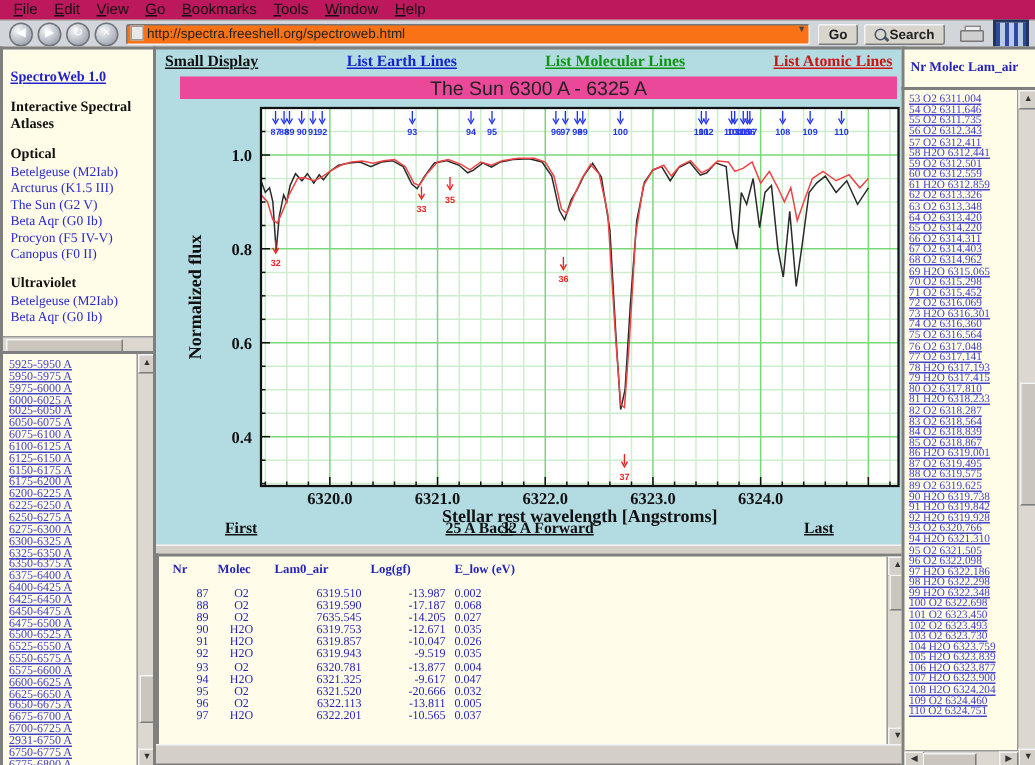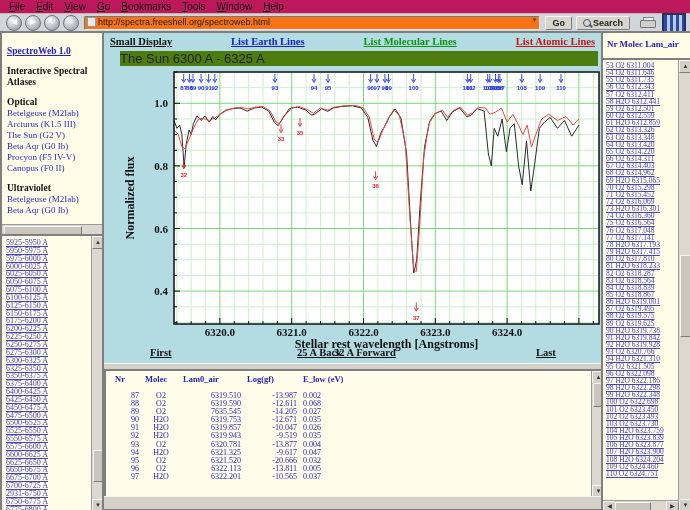--- a/index.html
+++ b/index.html
@@ -65,22 +65,22 @@
   .range-link{display:block;font-size:8px;line-height:7.85px;color:#4343c6;
               text-decoration:underline;white-space:nowrap;cursor:pointer;}
   
   .links-row{position:absolute;left:6px;right:8px;top:3px;display:flex;
              justify-content:space-between;font-size:10.5px;font-weight:bold;}
   .links-row span{text-decoration:underline;cursor:pointer;}
   .lnk-black{color:#111;}
   .lnk-blue{color:#1522cc;}
   .lnk-green{color:#109410;}
   .lnk-red{color:#cc1414;}
-  .title-bar{position:absolute;left:16px;top:18px;width:478px;height:15px;background:#4d7c0f;
-             font:13px "Liberation Sans",sans-serif;color:#222;line-height:15px;}
+  .title-bar{position:absolute;left:16px;top:18px;width:478px;height:15px;background:#ec4899;
+             font:13px "Liberation Sans",sans-serif;color:#222;text-align:center;line-height:15px;}
   #spectrum-svg{position:absolute;left:16px;top:33px;font-family:"Liberation Serif",serif;}
   .nav-row{position:absolute;left:0;top:314px;width:100%;height:12px;
            font-size:10.5px;font-weight:bold;}
   .nav-row span{position:absolute;text-decoration:underline;color:#111;cursor:pointer;white-space:nowrap;}
   #nav-first{left:46px;} #nav-back{left:193px;} #nav-fwd{left:230px;} #nav-last{left:432px;}
   .splitter{position:absolute;left:0;top:330px;width:100%;height:6px;background:#d4d0c8;
             border-top:1px solid #f4f4f4;border-bottom:1px solid #7c7c7c;}
   .table-panel{position:absolute;left:0;top:336px;width:100%;height:127px;background:#fffdea;
                border:2px solid;border-color:#7f7f7f #f2f2f2 #f2f2f2 #7f7f7f;overflow:hidden;}
   .line-table{border-collapse:collapse;margin:3px 0 0 6px;color:#2424bb;}
@@ -423,21 +423,21 @@
             <td class="c-mol">O2</td>
             <td class="c-lam">6319.510</td>
             <td class="c-gf">-13.987</td>
             <td class="c-el">0.002</td>
           </tr>
 
           <tr>
             <td class="c-nr">88</td>
             <td class="c-mol">O2</td>
             <td class="c-lam">6319.590</td>
-            <td class="c-gf">-12.611</td>
+            <td class="c-gf">-17.187</td>
             <td class="c-el">0.068</td>
           </tr>
 
           <tr>
             <td class="c-nr">89</td>
             <td class="c-mol">O2</td>
             <td class="c-lam">7635.545</td>
             <td class="c-gf">-14.205</td>
             <td class="c-el">0.027</td>
           </tr>

